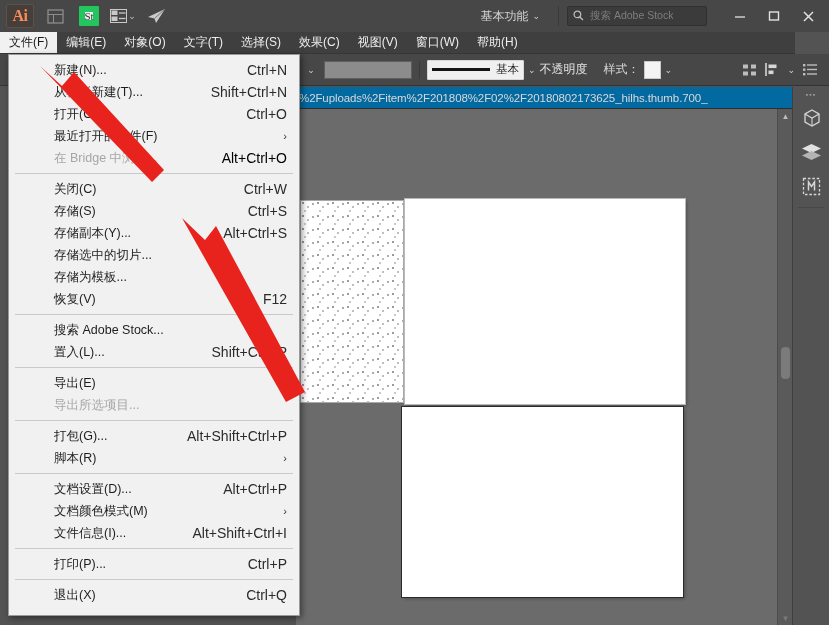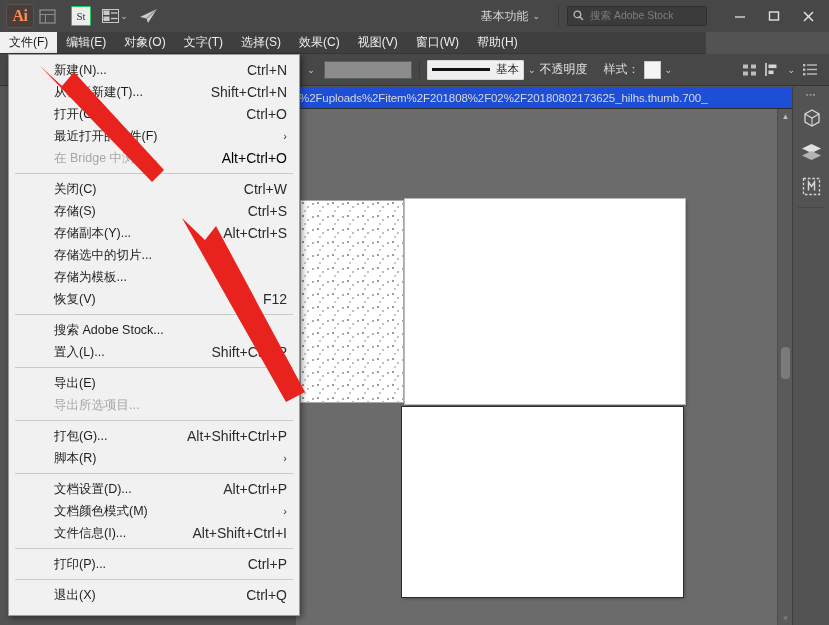--- a/index.html
+++ b/index.html
@@ -16,35 +16,35 @@
   .titlebar {
     position: absolute; left: 0; top: 0; width: 829px; height: 32px;
     background: #474747;
     display: flex; align-items: center;
   }
   .tb-left { display: flex; align-items: center; height: 32px; padding-left: 6px; }
   .tb-spacer { flex: 1 1 auto; }
   .tb-right { display: flex; align-items: center; height: 32px; padding-right: 4px; }
 
   .ai-logo {
-    width: 28px; height: 24px; margin-right: 0;
+    width: 28px; height: 24px; margin-right: 8px;
     display: flex; align-items: center; justify-content: center;
     font: bold 16px "Liberation Serif", serif;
     color: #ff8b52; letter-spacing: -0.5px;
     border: 1px solid #5e5148; border-radius: 2px;
     background: #453e3b;
   }
   .tb-icon {
     width: 26px; height: 22px; margin-right: 8px;
     display: flex; align-items: center; justify-content: center;
     color: #c9c9c9;
   }
   .tb-icon.bridge { color: #8d8d8d; }
   .stock-icon {
-    width: 20px; height: 20px; border: 1px solid #22c55e; background: #ededed;
+    width: 20px; height: 20px; border: 6px solid #22c55e; background: #ededed;
     color: #333; font: 11px "Liberation Serif", serif;
     display: flex; align-items: center; justify-content: center;
     border-radius: 1px;
   }
   .chev { font-size: 9px; color: #c2c2c2; margin-left: 1px; }
 
   .ws-name {
     color: #d4d4d4; font-size: 12px; margin-right: 4px; white-space: nowrap;
   }
   .ws-chevron { color: #cfcfcf; font-size: 9px; margin-right: 10px; }
@@ -61,21 +61,21 @@
 
   .winbtn {
     width: 34px; height: 26px;
     display: flex; align-items: center; justify-content: center;
     color: #e2e2e2; font-size: 13px;
   }
   .winbtn svg { display:block; }
 
   
   .menubar {
-    position: absolute; left: 0; top: 32px; width: 706px; height: 22px;
+    position: absolute; left: 0; top: 32px; width: 795px; height: 22px;
     background: #3f3f3f;
     display: flex; align-items: stretch;
     border-bottom: 1px solid #363636;
   }
   .menubar .mi {
     display: flex; align-items: center; padding: 0 9px;
     color: #ededed; font-size: 12px; white-space: nowrap;
   }
   .menubar .mi.active { background: #f1f1f1; color: #1b1b1b; }
 
@@ -111,21 +111,21 @@
     margin-left: 4px;
   }
   .ob-icon {
     width: 22px; height: 20px; display:flex; align-items:center; justify-content:center;
     color: #bdbdbd;
   }
 
   
   .doctab {
     position: absolute; left: 296px; top: 87px; width: 496px; height: 22px;
-    background: #1d4ed8;
+    background: #0369a1;
     display: flex; align-items: center; overflow: hidden;
     border-bottom: 1px solid #2e2e2e;
   }
   .doctab .txt {
     color: #d8d8d8; font-size: 11.5px; white-space: nowrap;
     padding-left: 3px; letter-spacing: -0.1px;
   }
 
   
   .canvas-wrap {

